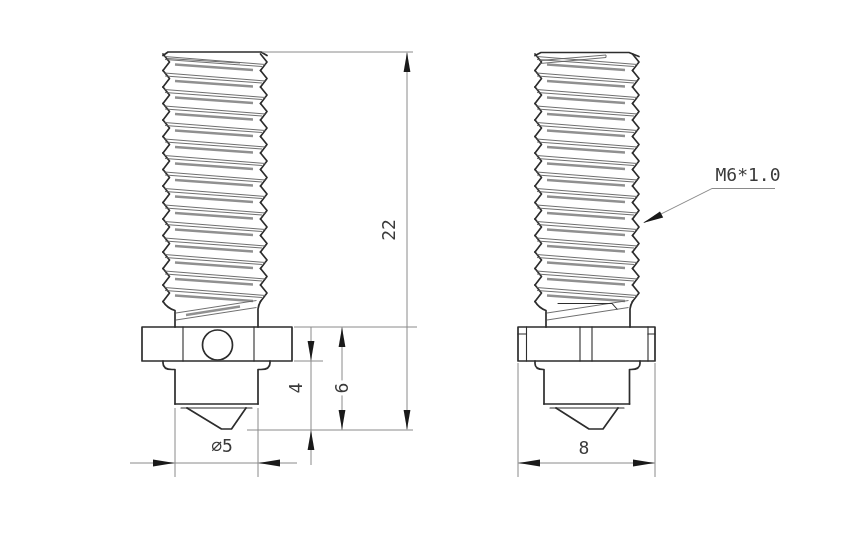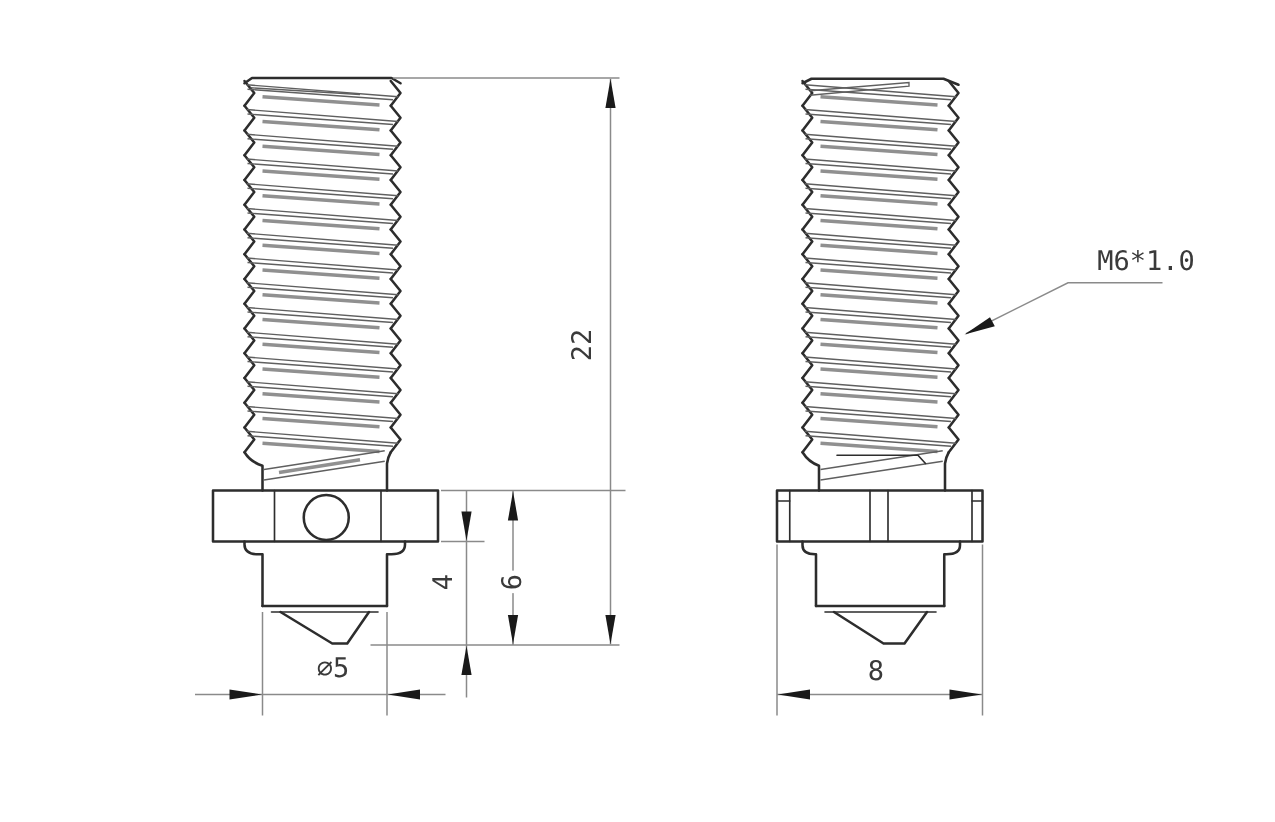--- a/index.html
+++ b/index.html
@@ -153,14 +153,14 @@
       <polygon class="arr" points="654.5,463 633,459.6 633,466.4"></polygon>
       <polygon class="arr" points="643,223 660,211.5 663.2,217.5"></polygon>
     </g>
   </svg>
 
   <span class="lbl rot" style="left:389px;top:230px">22</span>
   <span class="lbl rot" style="left:296px;top:388px">4</span>
   <span class="lbl rot bg" style="left:342px;top:388px">6</span>
   <span class="lbl" style="left:222px;top:446px">⌀5</span>
   <span class="lbl" style="left:584px;top:448px">8</span>
-  <span class="lbl" style="left:764px;top:175px">M6*1.0</span>
+  <span class="lbl" style="left:748px;top:175px">M6*1.0</span>
 </div>
 
 </body></html>

